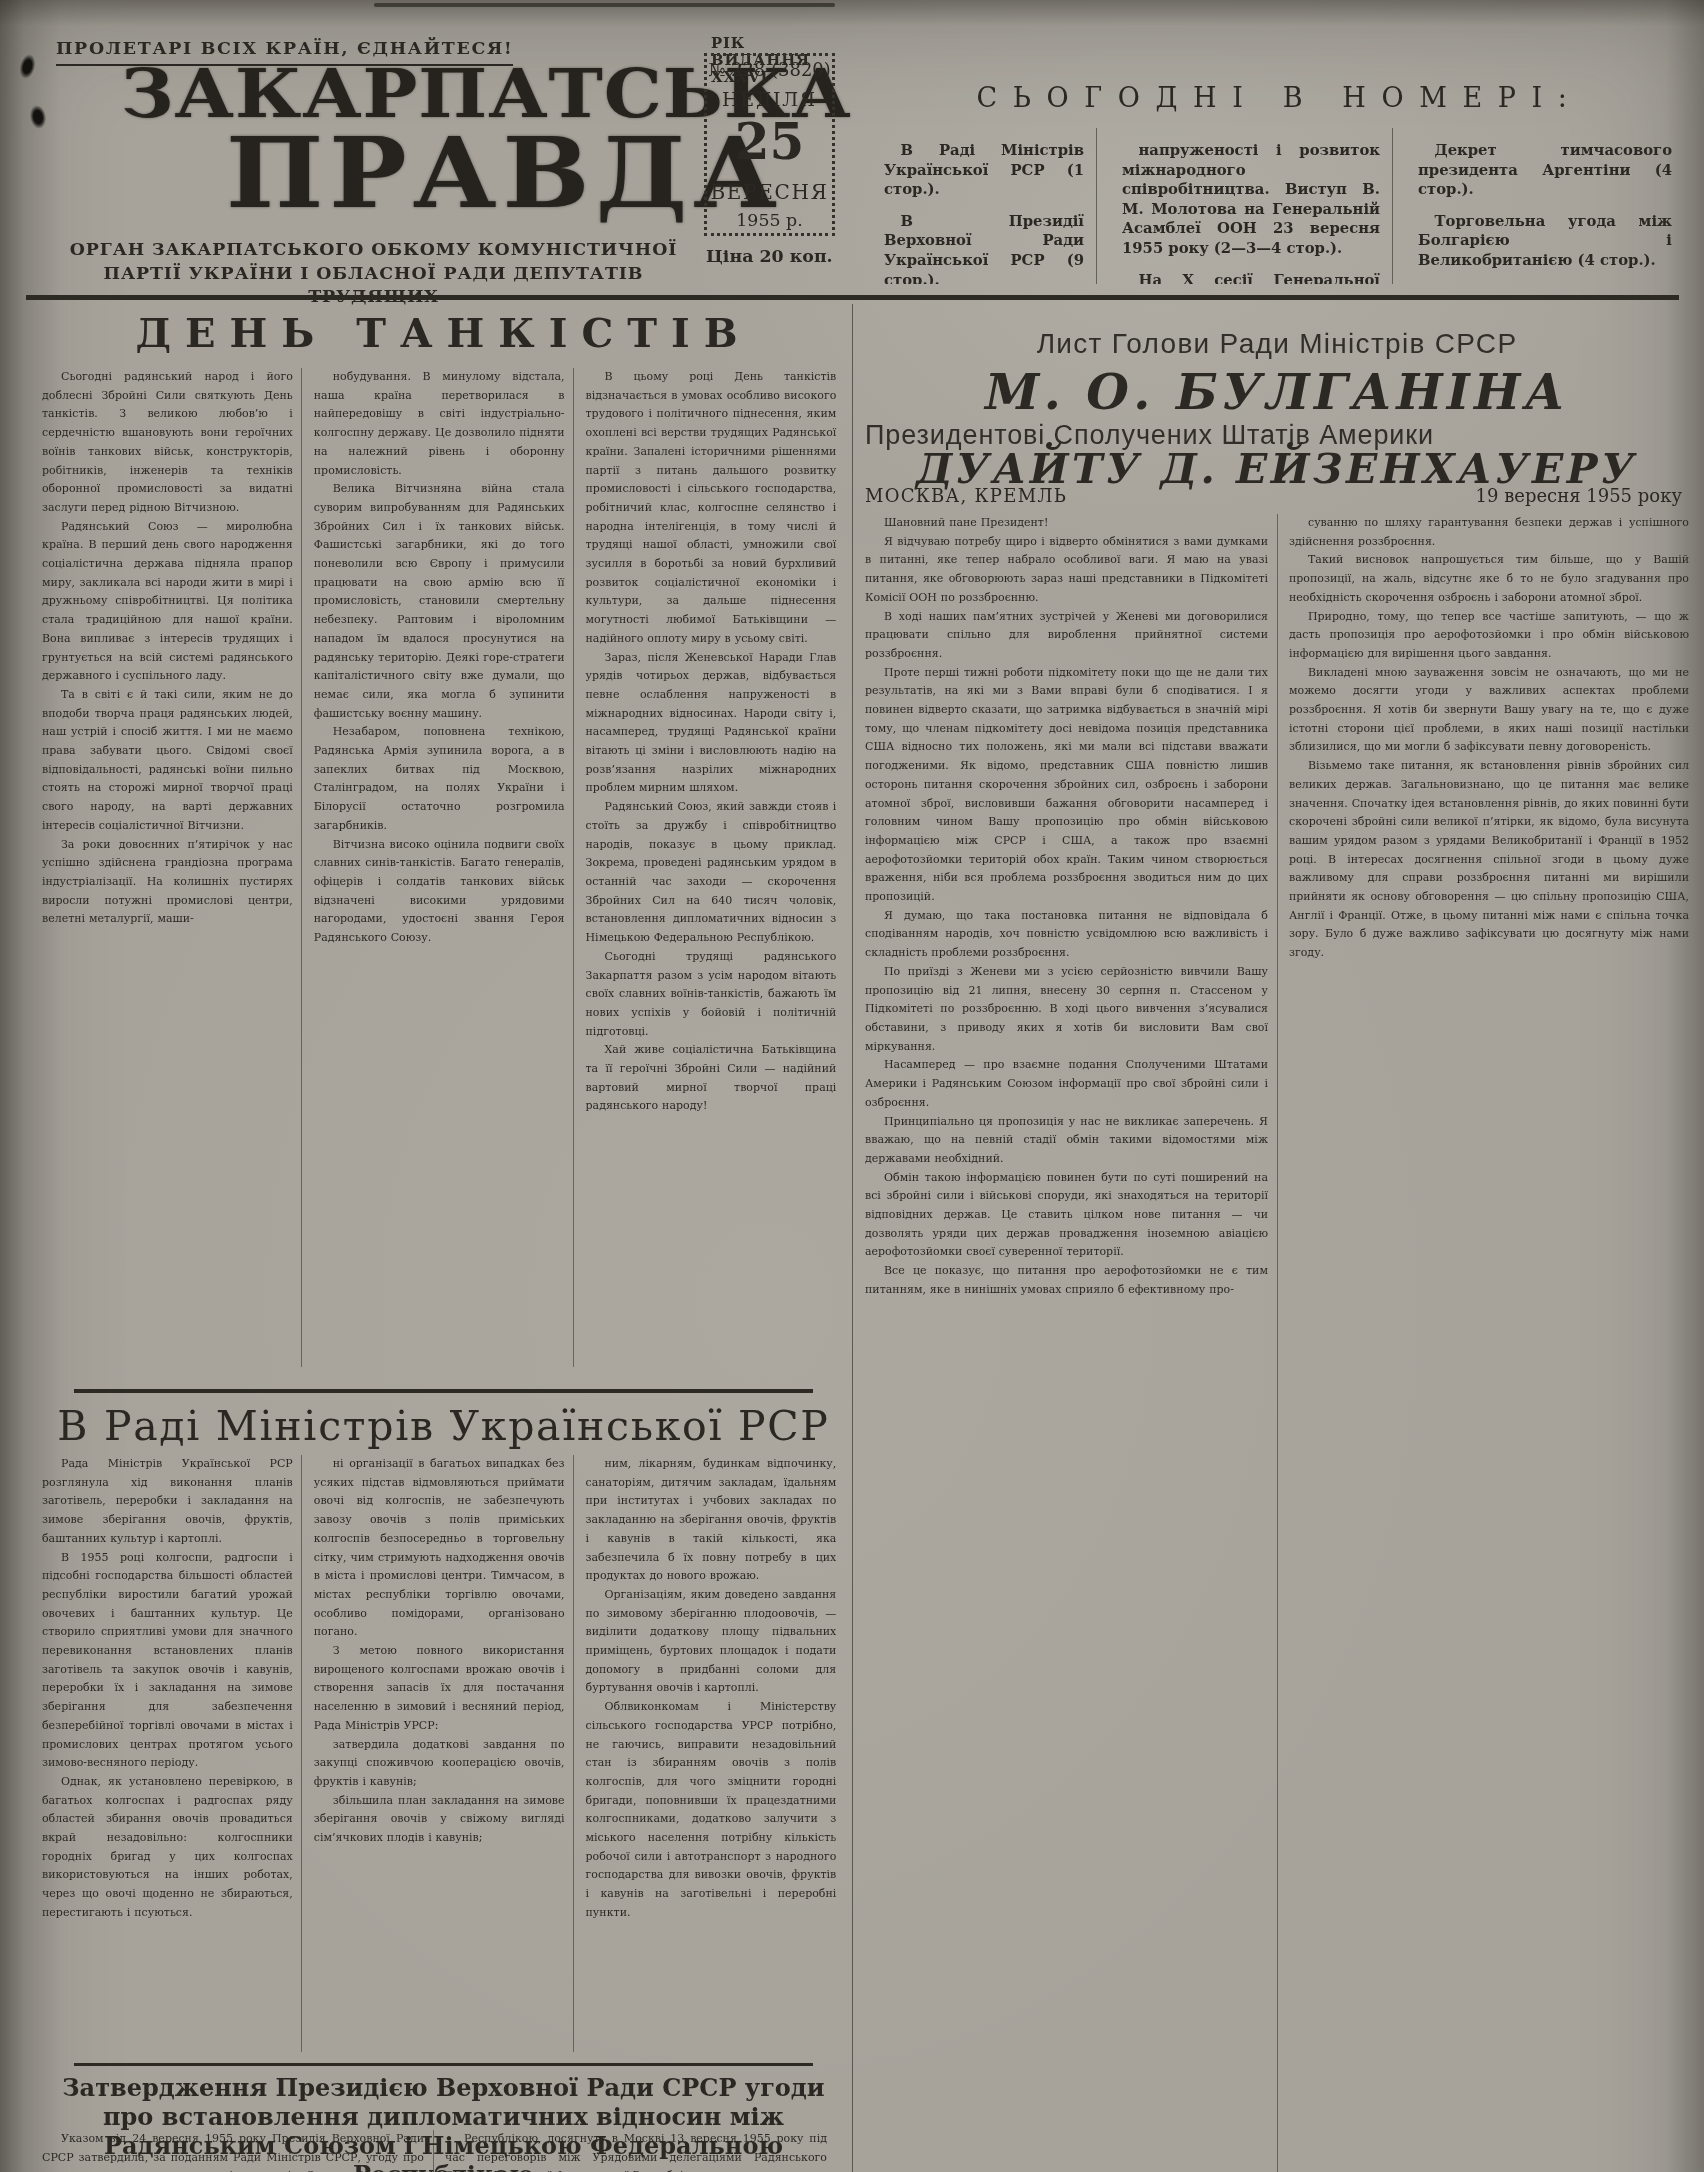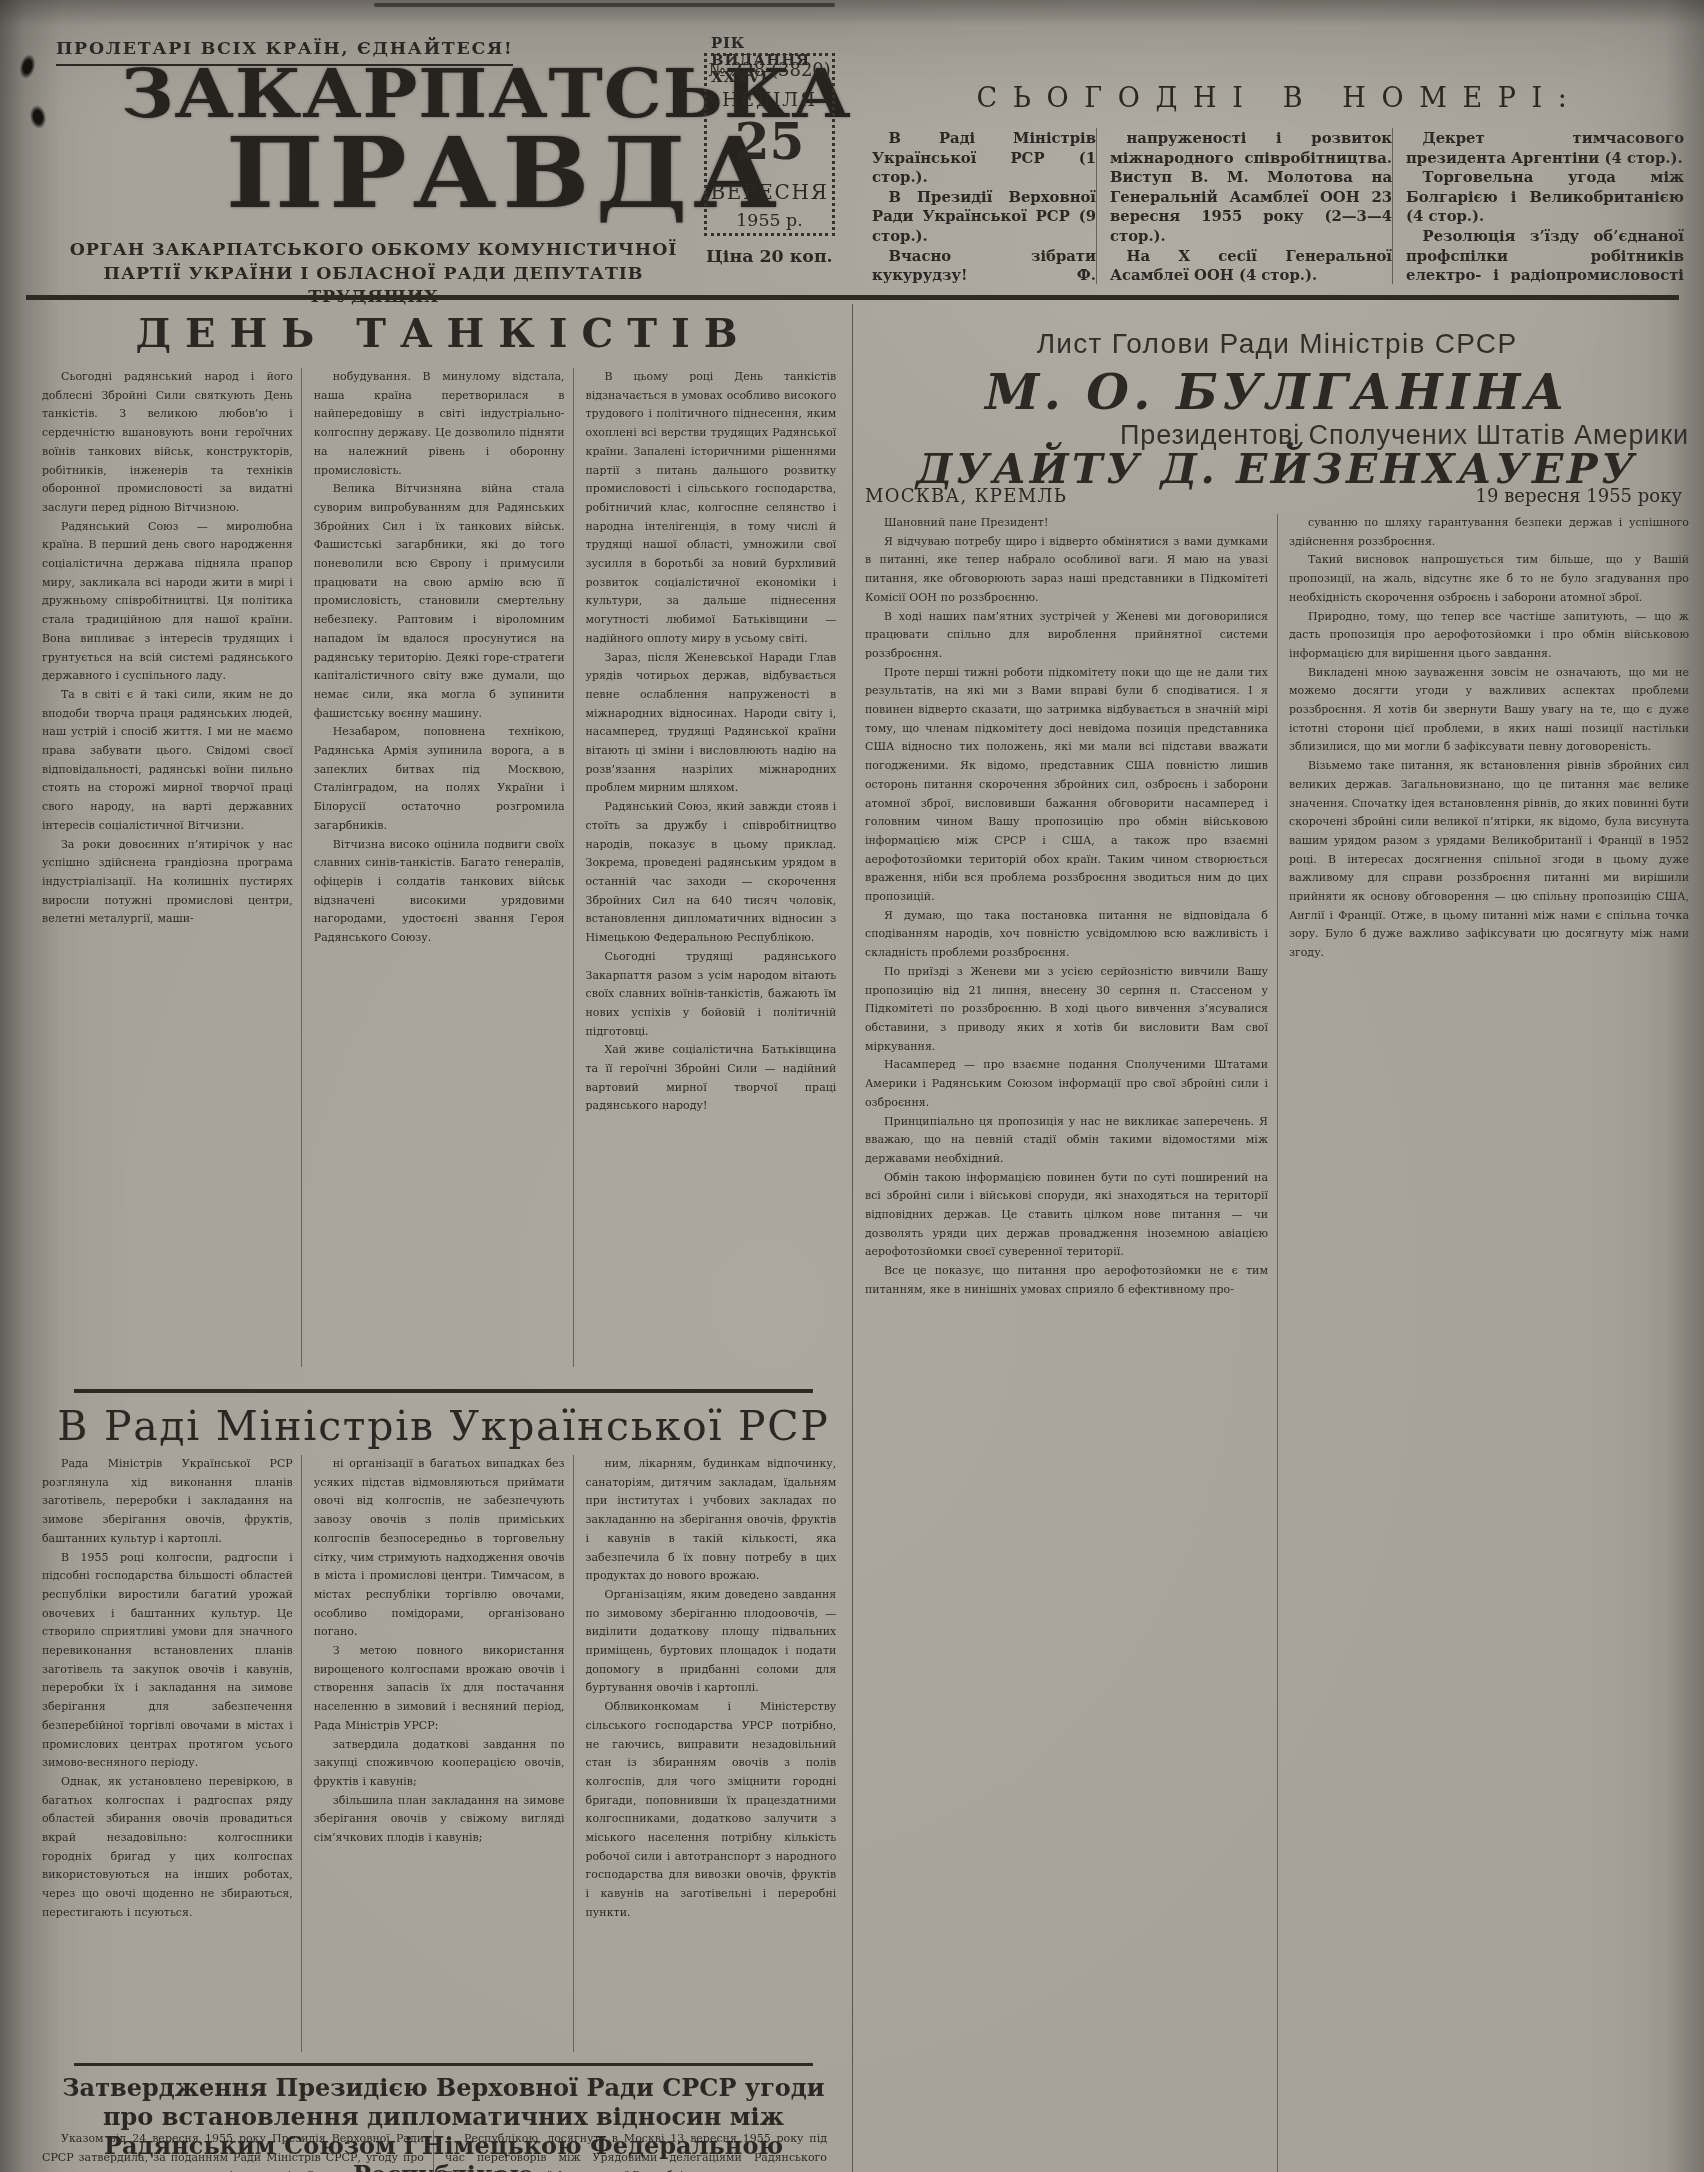--- a/index.html
+++ b/index.html
@@ -33,21 +33,21 @@
   .issue-box .wd{font-size:19px;letter-spacing:1.7px;margin-top:4.3px;}
   .issue-box .day{font-weight:bold;font-size:50px;line-height:1;margin:3.5px 0;}
   .issue-box .mon{font-size:20px;letter-spacing:1.7px;margin-top:6px;}
   .issue-box .yr{font-size:17.4px;margin-top:2.6px;}
   .price{left:706px;top:246px;font-weight:bold;font-size:17.4px;}
   .today-title{left:869px;top:82px;width:821px;text-align:center;
                font-size:27px;letter-spacing:15.6px;font-weight:normal;}
   .today-cols{left:872px;top:128px;width:817px;height:156px;display:flex;}
   .today-cols .tcol{overflow:hidden;}
   .today-cols .tcol+.tcol{border-left:1.3px solid rgba(40,36,30,.55);padding-left:13px;}
-  .today-cols p{margin:0;font-weight:bold;font-size:14.8px;line-height:19.6px;text-indent:16.5px;text-align:justify;}
+  .today-cols p{margin:12px;font-weight:bold;font-size:14.8px;line-height:19.6px;text-indent:16.5px;text-align:justify;}
   .hr-top{left:26px;top:295px;width:1653px;height:5.2px;background:#2d2a24;}
   .vmain{left:852px;top:304px;width:1.3px;height:2064px;background:rgba(40,36,30,.6);}
   
   .cols{display:flex;}
   .cols .col{overflow:hidden;}
   .cols .col+.col{border-left:0.9px solid rgba(40,36,30,.5);padding-left:11.3px;}
   .cols p{margin:0;font-size:11px;line-height:18.7px;text-indent:19px;text-align:justify;word-spacing:0.4px;}
   .c3 .col{width:255px;padding-right:8.7px;}
   
   .tank-title{left:42px;top:309px;width:803px;text-align:center;font-weight:bold;
@@ -59,21 +59,21 @@
   .hr2{left:74px;top:2063px;width:739px;height:3px;background:#2d2a24;}
   .rat-title{left:42px;top:2073px;width:803px;text-align:center;font-weight:bold;
              font-size:24px;line-height:29px;}
   .rat-cols{left:42px;top:2130px;width:803px;height:74px;}
   .c2 .col{width:382px;padding-right:8.7px;}
   
   .let-kicker{left:865px;top:328px;width:824px;text-align:center;
               font-family:Liberation Sans, sans-serif;font-size:28px;letter-spacing:1.3px;color:#322e29;}
   .let-author{left:865px;top:363px;width:824px;text-align:center;font-style:italic;font-weight:bold;
               font-size:49px;letter-spacing:4.3px;color:#2c2924;}
-  .let-role{left:865px;top:420px;width:824px;text-align:right;
+  .let-role{left:865px;top:420px;width:824px;text-align:left;
             font-family:"Liberation Sans",sans-serif;font-size:27px;letter-spacing:0.9px;color:#322e29;}
   .let-name{left:865px;top:445px;width:824px;text-align:center;font-style:italic;font-weight:bold;
             font-size:41px;letter-spacing:3.5px;color:#2c2924;}
   .let-meta{left:865px;top:485px;width:817px;display:flex;justify-content:space-between;
             font-size:18px;}
   .let-meta .place{letter-spacing:1.3px;}
   .let-cols{left:865px;top:514px;width:824px;height:1684px;}
   .let-cols .col1{width:403px;padding-right:8.7px;}
   .let-cols .col2{width:400px;}
   

